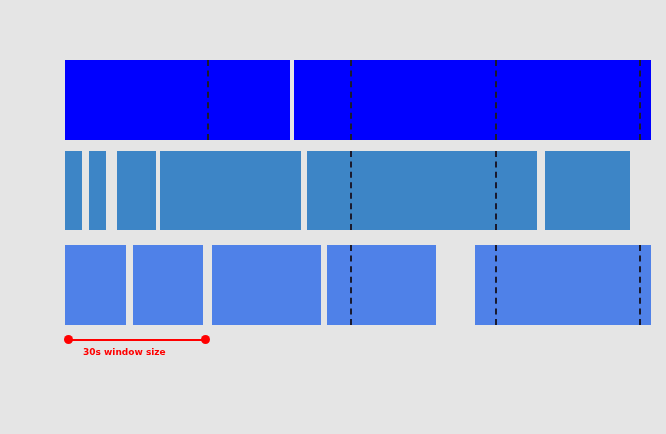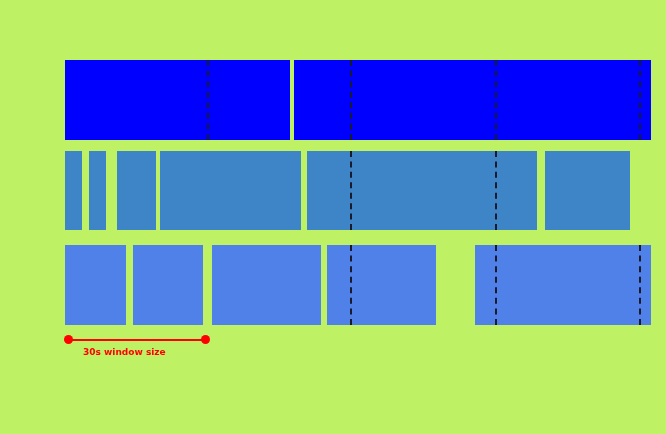--- a/index.html
+++ b/index.html
@@ -8,21 +8,21 @@
     padding: 0;
     background: #000000;
   }
   body {
     font-family: "DejaVu Sans", "Liberation Sans", sans-serif;
   }
   #figure {
     position: relative;
     width: 666px;
     height: 434px;
-    background: #bef264;
+    background: #e5e5e5;
     overflow: hidden;
   }
   .plot-area {
     position: absolute;
     left: 0;
     top: 0;
     width: 666px;
     height: 434px;
   }
   .seg {

